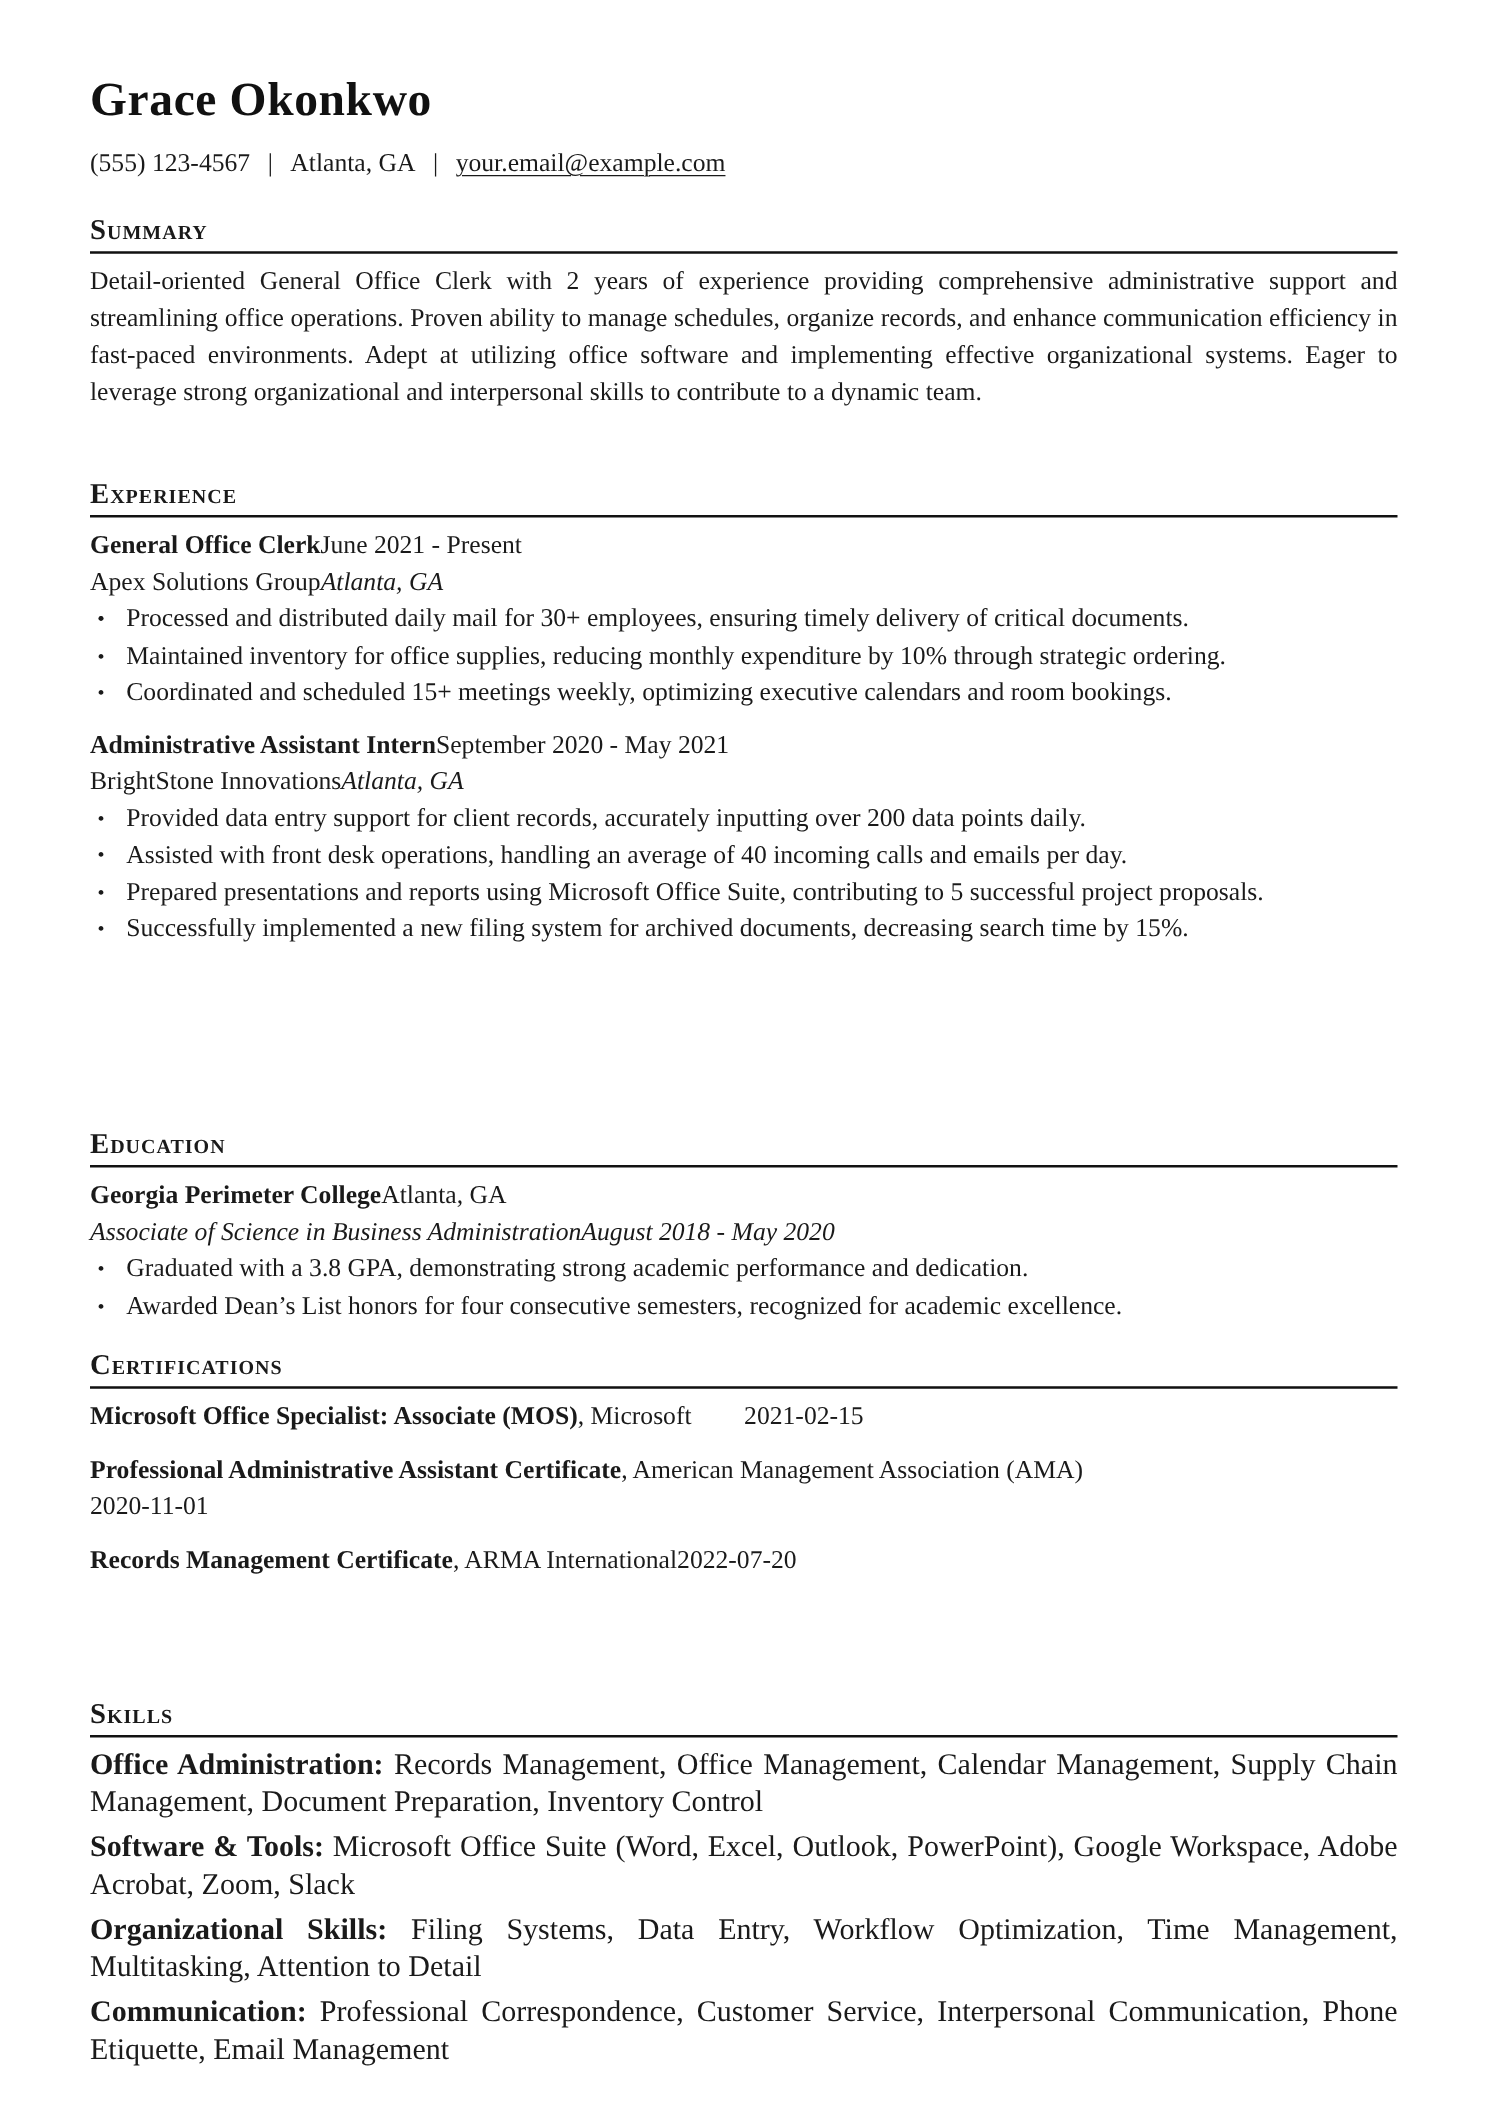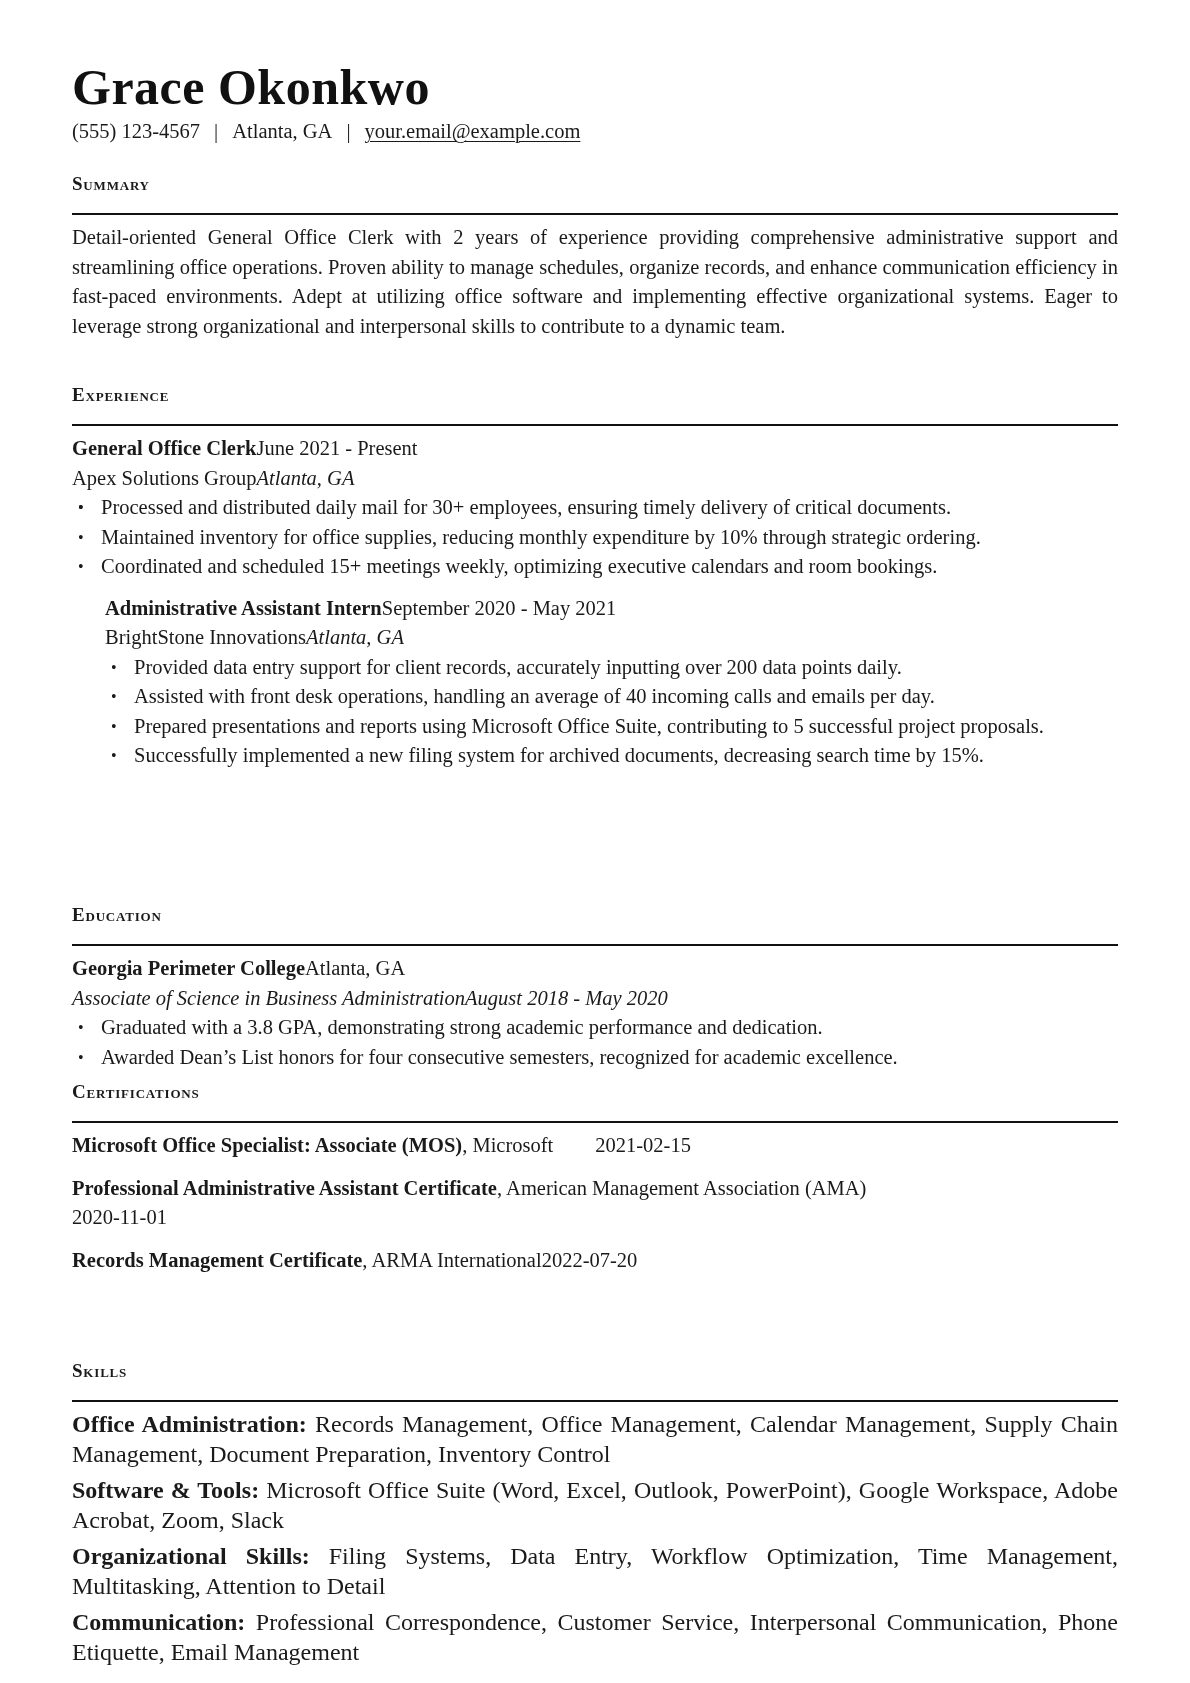--- a/index.html
+++ b/index.html
@@ -3,31 +3,31 @@
 <meta charset="utf-8">
 <style>
   html, body { margin: 0; padding: 0; background: #ffffff; }
   body {
     width: 1190px; height: 1683px; position: relative; overflow: hidden;
     font-family: "Liberation Serif", serif; color: #1a1a1a;
   }
   .page { position: absolute; left: 72px; top: 0; width: 1046px; }
   .name {
     position: absolute; top: 58px; left: 0; margin: 0;
-    font-size: 50px; font-weight: bold; letter-spacing: 0.5px; color: #111;
+    font-size: 38px; font-weight: bold; letter-spacing: 0.5px; color: #111;
   }
   .contact {
     position: absolute; top: 120px; left: 0; font-size: 20.5px; white-space: nowrap;
   }
   .contact .sep { display: inline-block; margin: 0 14px; }
   .contact a { color: #1a1a1a; text-decoration: underline; text-underline-offset: 3px; text-decoration-thickness: 1px; }
   .section { position: absolute; left: 0; width: 1046px; }
   .sec-head {
-    font-size: 19px; font-weight: bold; font-variant: small-caps; letter-spacing: 0.8px;
-    line-height: 30px; height: 30px; margin: 0; padding-bottom: 14px;
+    font-size: 23px; font-weight: bold; font-variant: small-caps; letter-spacing: 0.8px;
+    line-height: 30px; height: 30px; margin: 0; padding-bottom: 2px;
     border-bottom: 2px solid #111;
   }
   .body-text { font-size: 20.5px; line-height: 29.5px; }
   .justify { text-align: justify; hyphens: auto; }
   .row { display: flex; justify-content: flex-start; align-items: baseline; font-size: 20.5px; line-height: 29.5px; }
   .bold { font-weight: bold; }
   .ital { font-style: italic; }
   ul.bullets { list-style: none; margin: 0; padding: 0; }
   ul.bullets li { position: relative; padding-left: 29px; font-size: 20.5px; line-height: 29.5px; text-align: justify; }
   ul.bullets li .dot { position: absolute; left: 6px; top: 0; font-size: 16px; }
@@ -62,21 +62,21 @@
         <span class="ital">Atlanta, GA</span>
       </div>
       <ul class="bullets">
         <li><span class="dot">•</span></li>
         <li><span class="dot">•</span><span>Processed and distributed daily mail for 30+ employees, ensuring timely delivery of critical documents.</span></li>
         <li><span class="dot">•</span><span>Maintained inventory for office supplies, reducing monthly expenditure by 10% through strategic ordering.</span></li>
         <li><span class="dot">•</span><span>Coordinated and scheduled 15+ meetings weekly, optimizing executive calendars and room bookings.</span></li>
       </ul>
     </div>
 
-    <div style="margin-top:12px;margin-left:33px;">
+    <div style="margin-top:12px;">
       <div class="row">
         <span class="bold">Administrative Assistant Intern</span>
         <span>September 2020 - May 2021</span>
       </div>
       <div class="row">
         <span>BrightStone Innovations</span>
         <span class="ital">Atlanta, GA</span>
       </div>
       <ul class="bullets">
         <li><span class="dot">•</span><span>Provided data entry support for client records, accurately inputting over 200 data points daily.</span></li>

